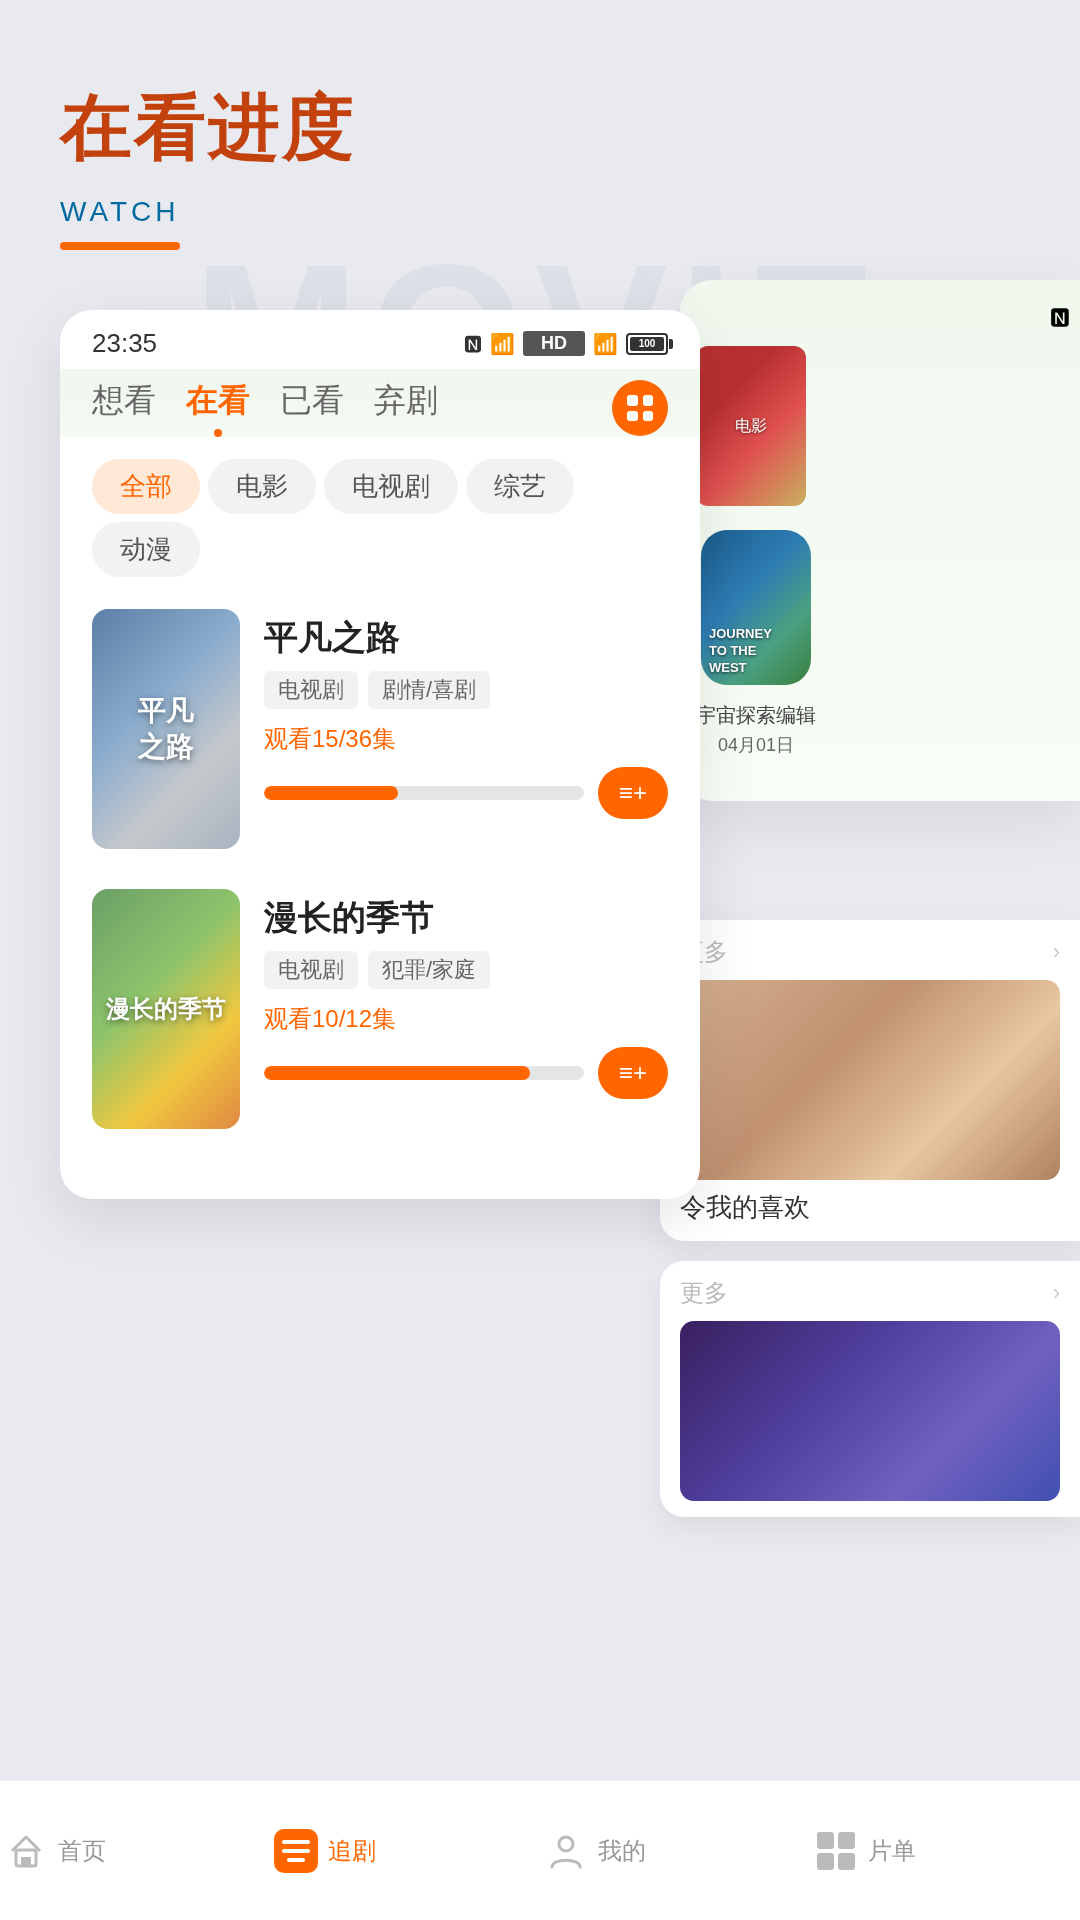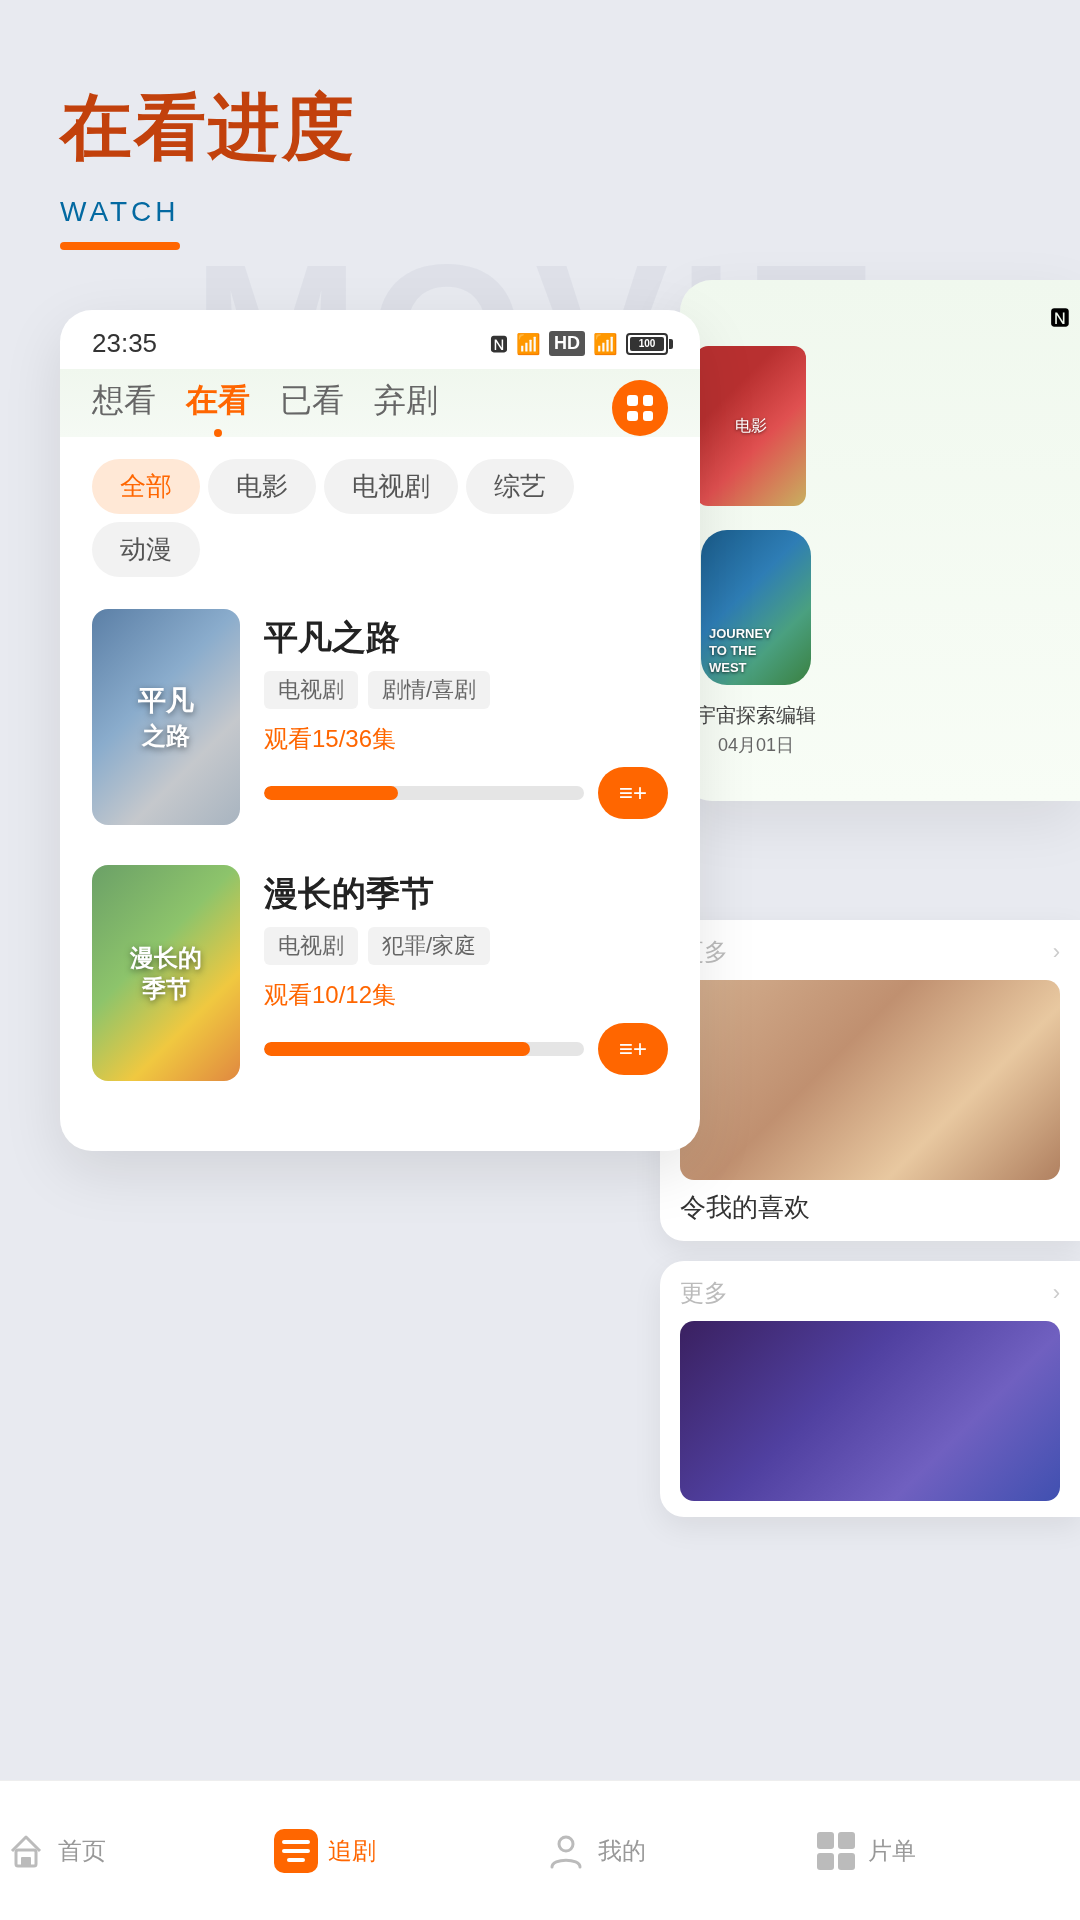--- a/index.html
+++ b/index.html
@@ -205,21 +205,21 @@
       padding: 10px 32px 30px;
     }
     .movie-item {
       display: flex;
       align-items: flex-start;
       gap: 24px;
       margin-bottom: 40px;
     }
     .movie-poster {
       width: 148px;
-      height: 216px;
+      height: 240px;
       border-radius: 16px;
       overflow: hidden;
       flex-shrink: 0;
       position: relative;
     }
     .poster-bg {
       width: 100%;
       height: 100%;
       display: flex;
       align-items: center;
@@ -471,21 +471,21 @@
   <div class="page-title-underline"></div>
 </div>
 
 <div class="main-card">
 
   <div class="card-statusbar">
     <span class="card-time">23:35</span>
     <div class="card-icons">
       <span class="status-icon">🅽</span>
       <span class="status-icon">📶</span>
-      <span class="status-icon" style="font-size:18px;background:#555;color:#fff;padding:2px 5px;border-radius:3px;font-weight:700;">HD</span>
+      <span class="status-icon" style="font-size:18px;background:#555;color:#fff;padding:2px 18px;border-radius:3px;font-weight:700;">HD</span>
       <span class="status-icon">📶</span>
       <div class="battery-icon">
         <div class="battery-fill">100</div>
       </div>
     </div>
   </div>
 
   <div class="card-tabs">
     <div class="tab-item">想看</div>
     <div class="tab-item active">在看</div>
@@ -508,21 +508,21 @@
     <div class="pill">综艺</div>
     <div class="pill">动漫</div>
   </div>
 
   <div class="movie-list">
 
     <div class="movie-item">
       <div class="movie-poster poster-1">
         <div class="poster-bg poster-1" style="flex-direction:column; line-height:1.3; text-align:center; font-size:20px; padding:10px;">
           <span style="font-size:28px; font-weight:900; text-shadow:0 2px 6px rgba(0,0,0,0.5);">平凡</span>
-          <span style="font-size:24px; font-weight:900; text-shadow:0 2px 6px rgba(0,0,0,0.5);">之路</span>
+          <span style="font-size:28px; font-weight:900; text-shadow:0 2px 6px rgba(0,0,0,0.5);">之路</span>
         </div>
       </div>
       <div class="movie-info">
         <div class="movie-title">平凡之路</div>
         <div class="movie-tags">
           <span class="tag">电视剧</span>
           <span class="tag">剧情/喜剧</span>
         </div>
         <div class="watch-progress">观看15/36集</div>
         <div class="progress-row">
@@ -531,21 +531,21 @@
           </div>
           <div class="playlist-btn">
             <span class="playlist-icon">≡+</span>
           </div>
         </div>
       </div>
     </div>
 
     <div class="movie-item">
       <div class="movie-poster poster-2">
-        <div class="poster-bg poster-2" style="flex-direction:column; line-height:1.3; text-align:center; font-size:20px; padding:10px;">
+        <div class="poster-bg poster-2" style="line-height:1.3; text-align:center; font-size:20px; padding:10px;">
           <span style="font-size:24px; font-weight:900; text-shadow:0 2px 6px rgba(0,0,0,0.5);">漫长的</span>
           <span style="font-size:24px; font-weight:900; text-shadow:0 2px 6px rgba(0,0,0,0.5);">季节</span>
         </div>
       </div>
       <div class="movie-info">
         <div class="movie-title">漫长的季节</div>
         <div class="movie-tags">
           <span class="tag">电视剧</span>
           <span class="tag">犯罪/家庭</span>
         </div>

